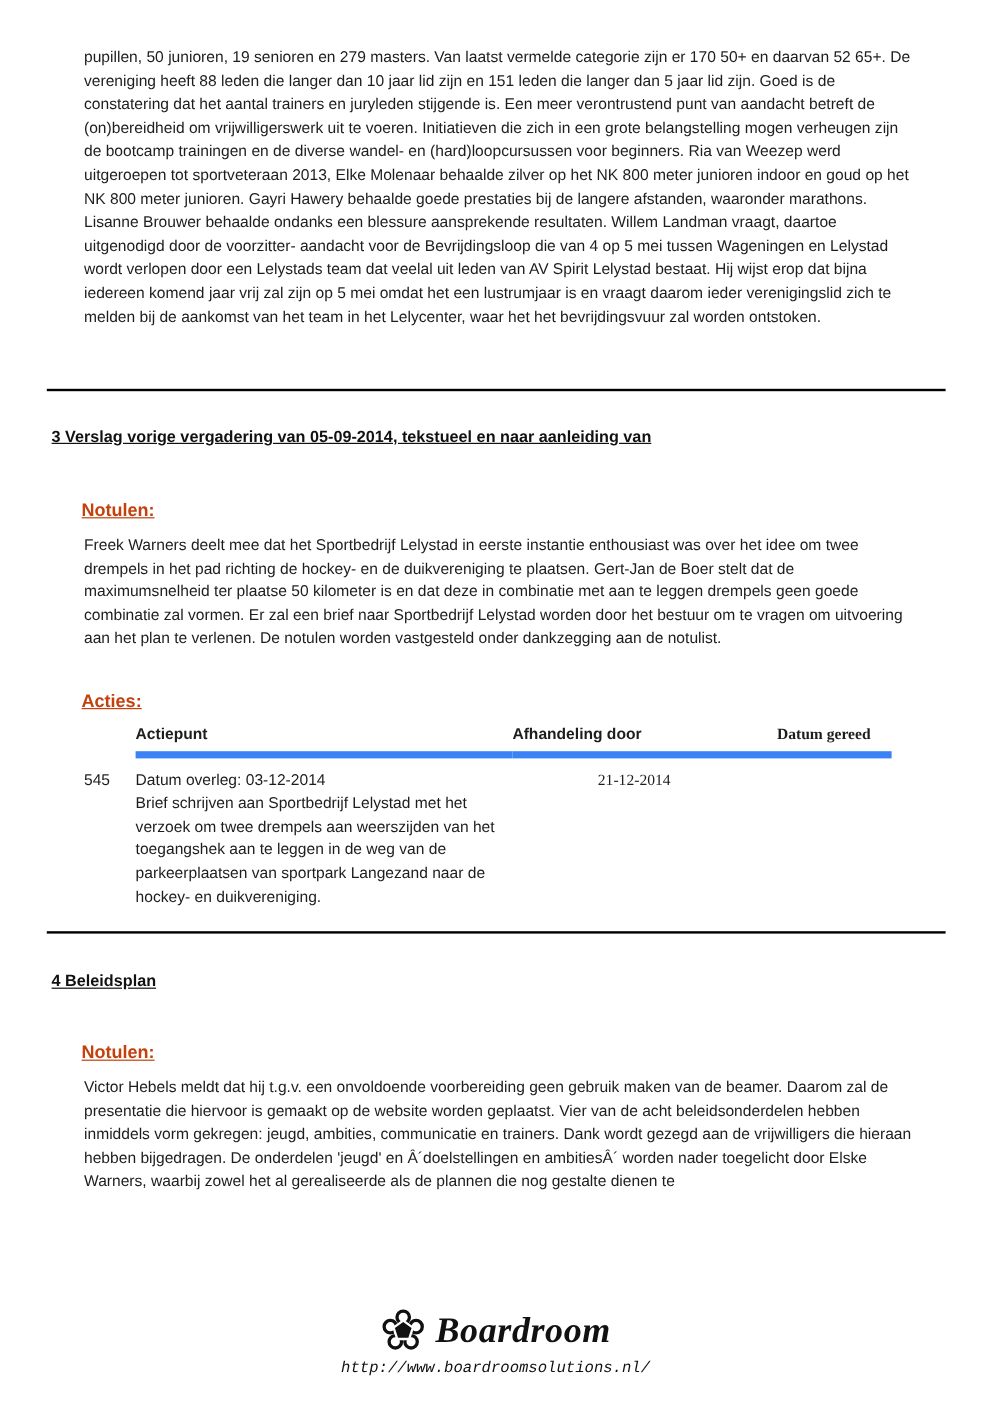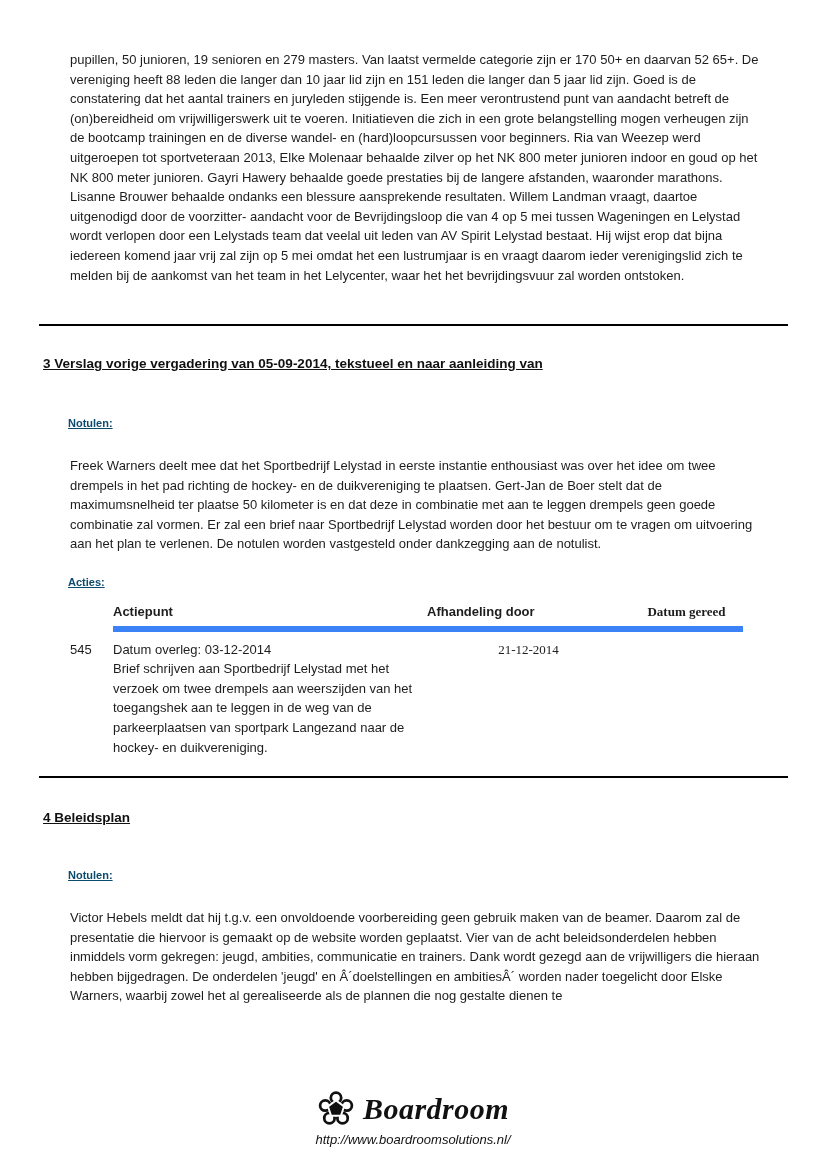--- a/index.html
+++ b/index.html
@@ -10,41 +10,40 @@
     font-family: "Liberation Sans", "DejaVu Sans", sans-serif;
     color: #1d1d1d;
     overflow: hidden;
   }
   .para {
     position: absolute;
     left: 70px; width: 692px;
     font-size: 13px; line-height: 19.6px;
     text-align: left;
     color: #1d1d1d;
-    margin-top: 12px;
   }
   .divider {
     position: absolute;
     left: 39px; width: 749px; height: 2px;
     background: #000000;
     border: none;
   }
   .section-heading {
     position: absolute;
     left: 43px;
     font-size: 13.5px; font-weight: bold;
     text-decoration: underline;
     color: #111111;
   }
   .sub-heading {
     position: absolute;
     left: 68px;
-    font-size: 11px; font-weight: bold;
+    font-size: 15px; font-weight: bold;
     text-decoration: underline;
-    color: #0c4a6e;
+    color: #c2410c;
   }
   .acties-table {
     position: absolute;
     left: 70px; top: 602px; width: 673px;
     display: grid;
     grid-template-columns: 43px 314px 203px 1fr;
     font-size: 13px; line-height: 19.6px;
   }
   .acties-table .th {
     font-weight: bold;
@@ -75,21 +74,21 @@
   .logo-text {
     font-family: "Liberation Serif", "DejaVu Serif", serif;
     font-style: italic;
     font-weight: bold;
     font-size: 30px;
     color: #111111;
     letter-spacing: 0.5px;
   }
   .footer-url {
     margin-top: 2px;
-    font-family: Liberation Sans, sans-serif;
+    font-family: Liberation Mono, monospace;
     font-style: italic;
     font-size: 13px;
     color: #111111;
   }
 </style>
 </head>
 <body>
 
 <div>
 

